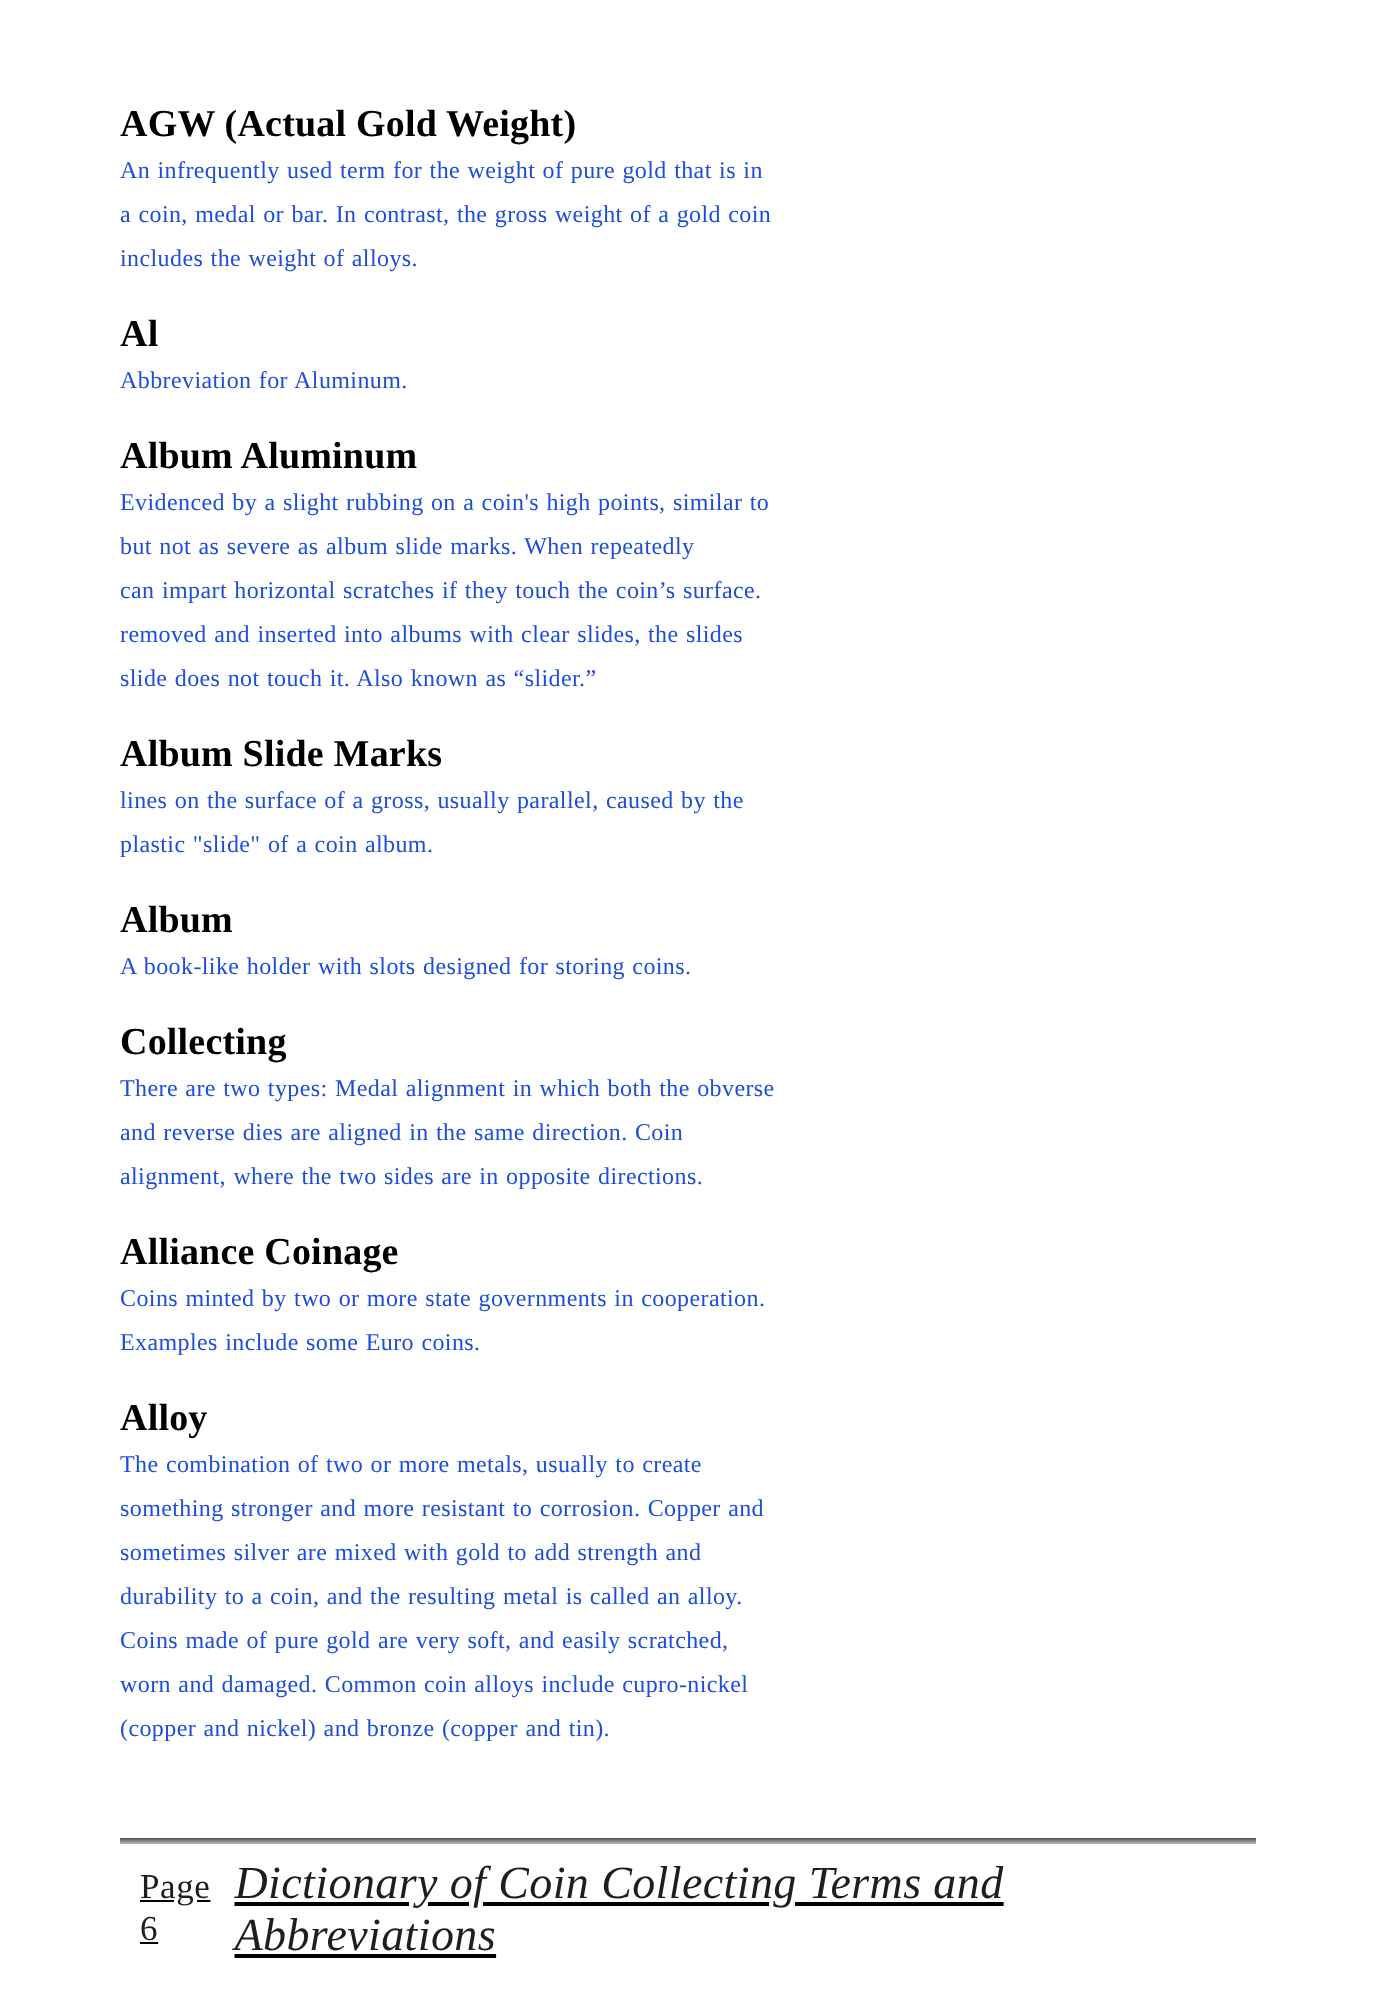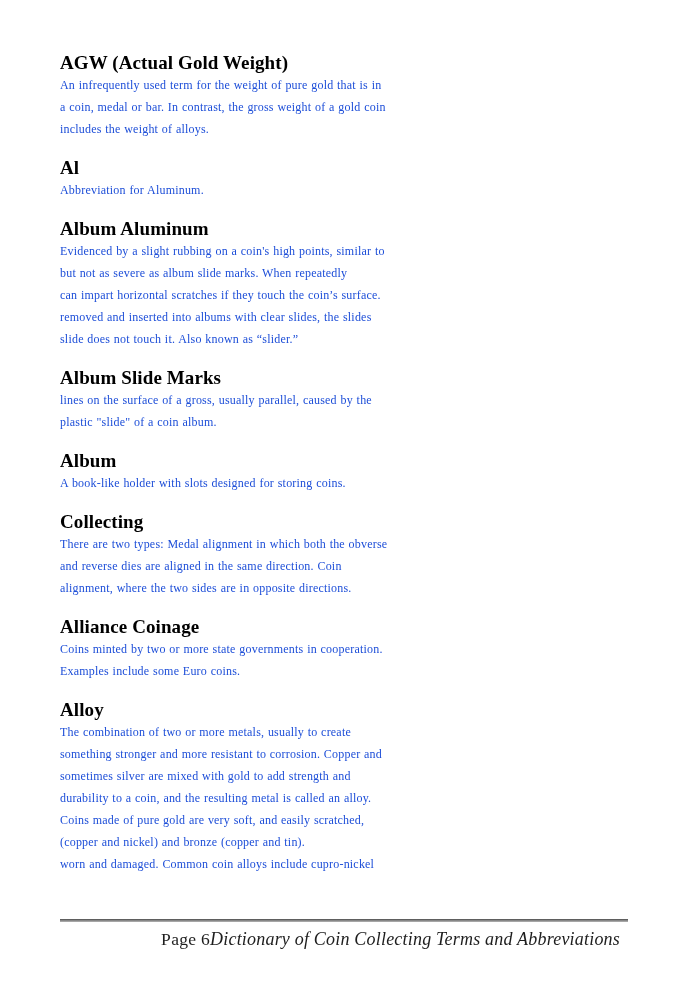--- a/index.html
+++ b/index.html
@@ -46,32 +46,33 @@
     top: 919px;
     width: 568px;
   }
   .footer-rule {
     height: 3px;
     width: 100%;
     background: linear-gradient(180deg, #4a4a4a 0%, #8d8d8d 55%, #b5b5b5 100%);
   }
   .footer-row {
     display: flex;
-    justify-content: flex-end;
+    justify-content: space-between;
     align-items: baseline;
     margin-top: 7px;
+    text-decoration: underline;
   }
   .footer-page {
     font-size: 17.5px;
     color: #1e1e1e;
     letter-spacing: 0.3px;
     padding-left: 10px;
   }
   .footer-title {
-    font-size: 18px;
+    font-size: 23px;
     font-style: italic;
     color: #1e1e1e;
     letter-spacing: 0.2px;
     padding-right: 8px;
   }
 </style>
 </head>
 <body>
 
 <div class="page">
@@ -137,22 +138,22 @@
     </div>
 
     <div class="entry">
       <div class="term">Alloy</div>
       <div class="defs">
           <div class="def-line">The combination of two or more metals, usually to create</div>
           <div class="def-line">something stronger and more resistant to corrosion. Copper and</div>
           <div class="def-line">sometimes silver are mixed with gold to add strength and</div>
           <div class="def-line">durability to a coin, and the resulting metal is called an alloy.</div>
           <div class="def-line">Coins made of pure gold are very soft, and easily scratched,</div>
+          <div class="def-line">worn and damaged. Common coin alloys include cupro-nickel</div>
           <div class="def-line">(copper and nickel) and bronze (copper and tin).</div>
-          <div class="def-line">worn and damaged. Common coin alloys include cupro-nickel</div>
         </div>
     </div>
   </div>
 
   <div class="footer">
     <div class="footer-rule"></div>
     <div class="footer-row">
       <span class="footer-page">Page 6</span>
       <span class="footer-title">Dictionary of Coin Collecting Terms and Abbreviations</span>
     </div>

